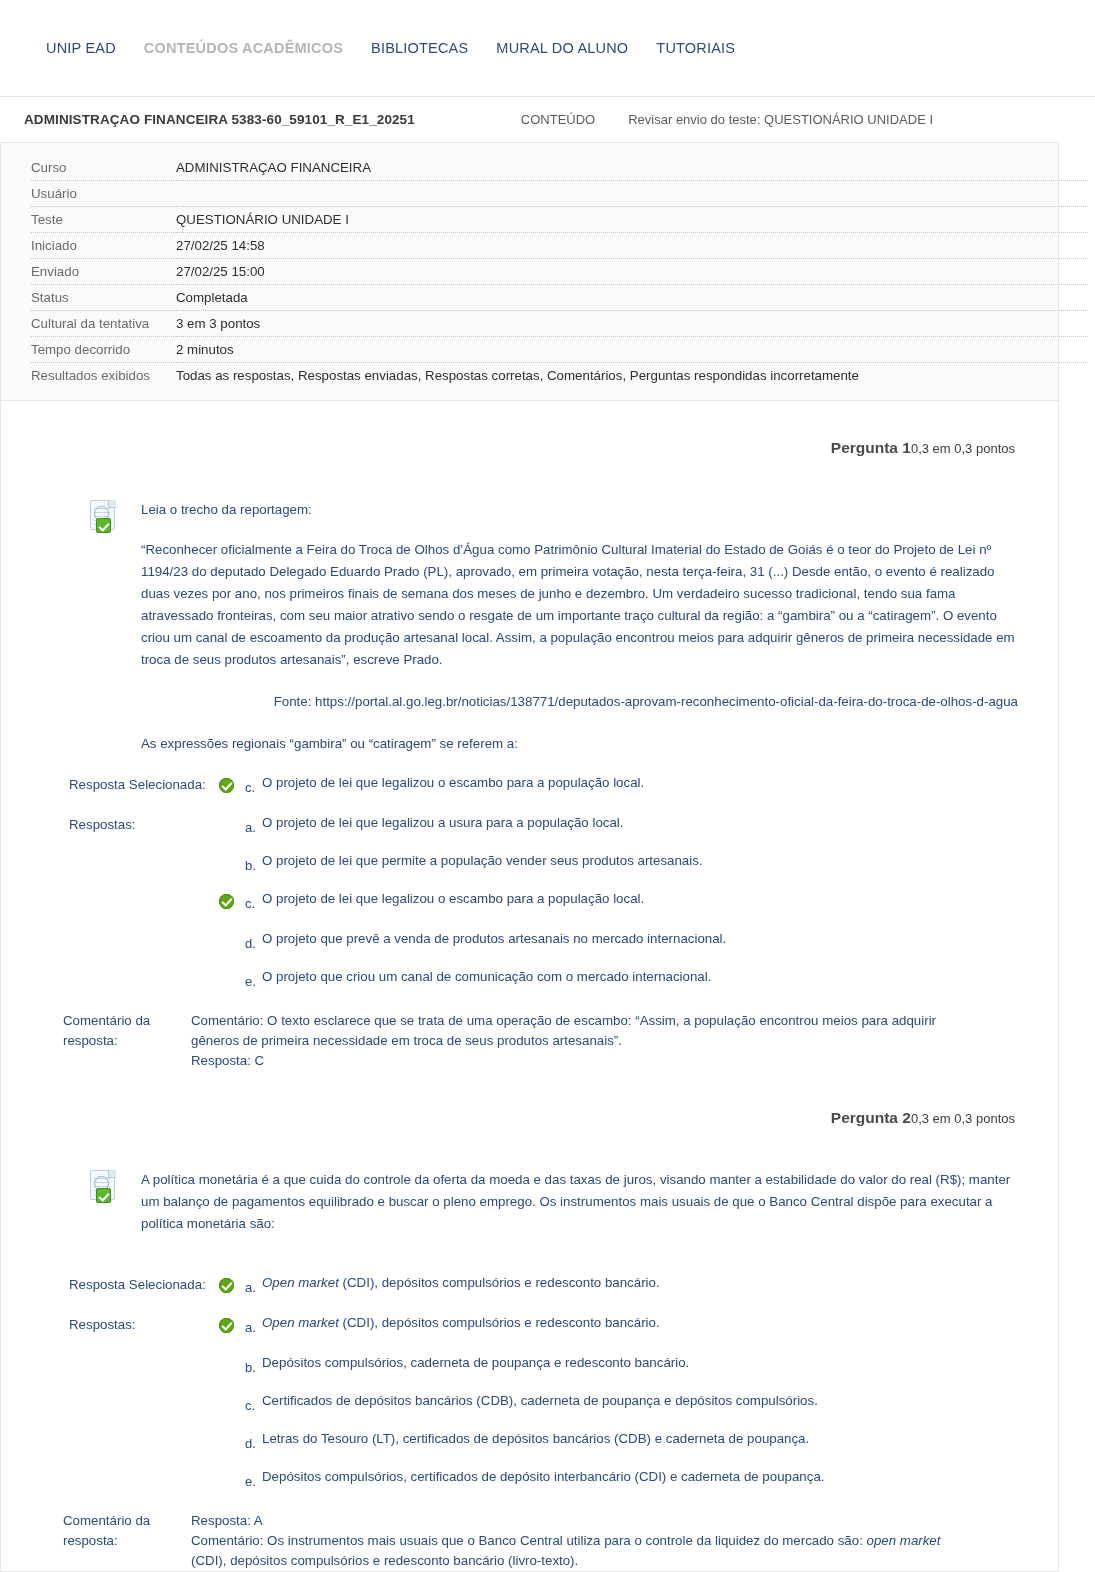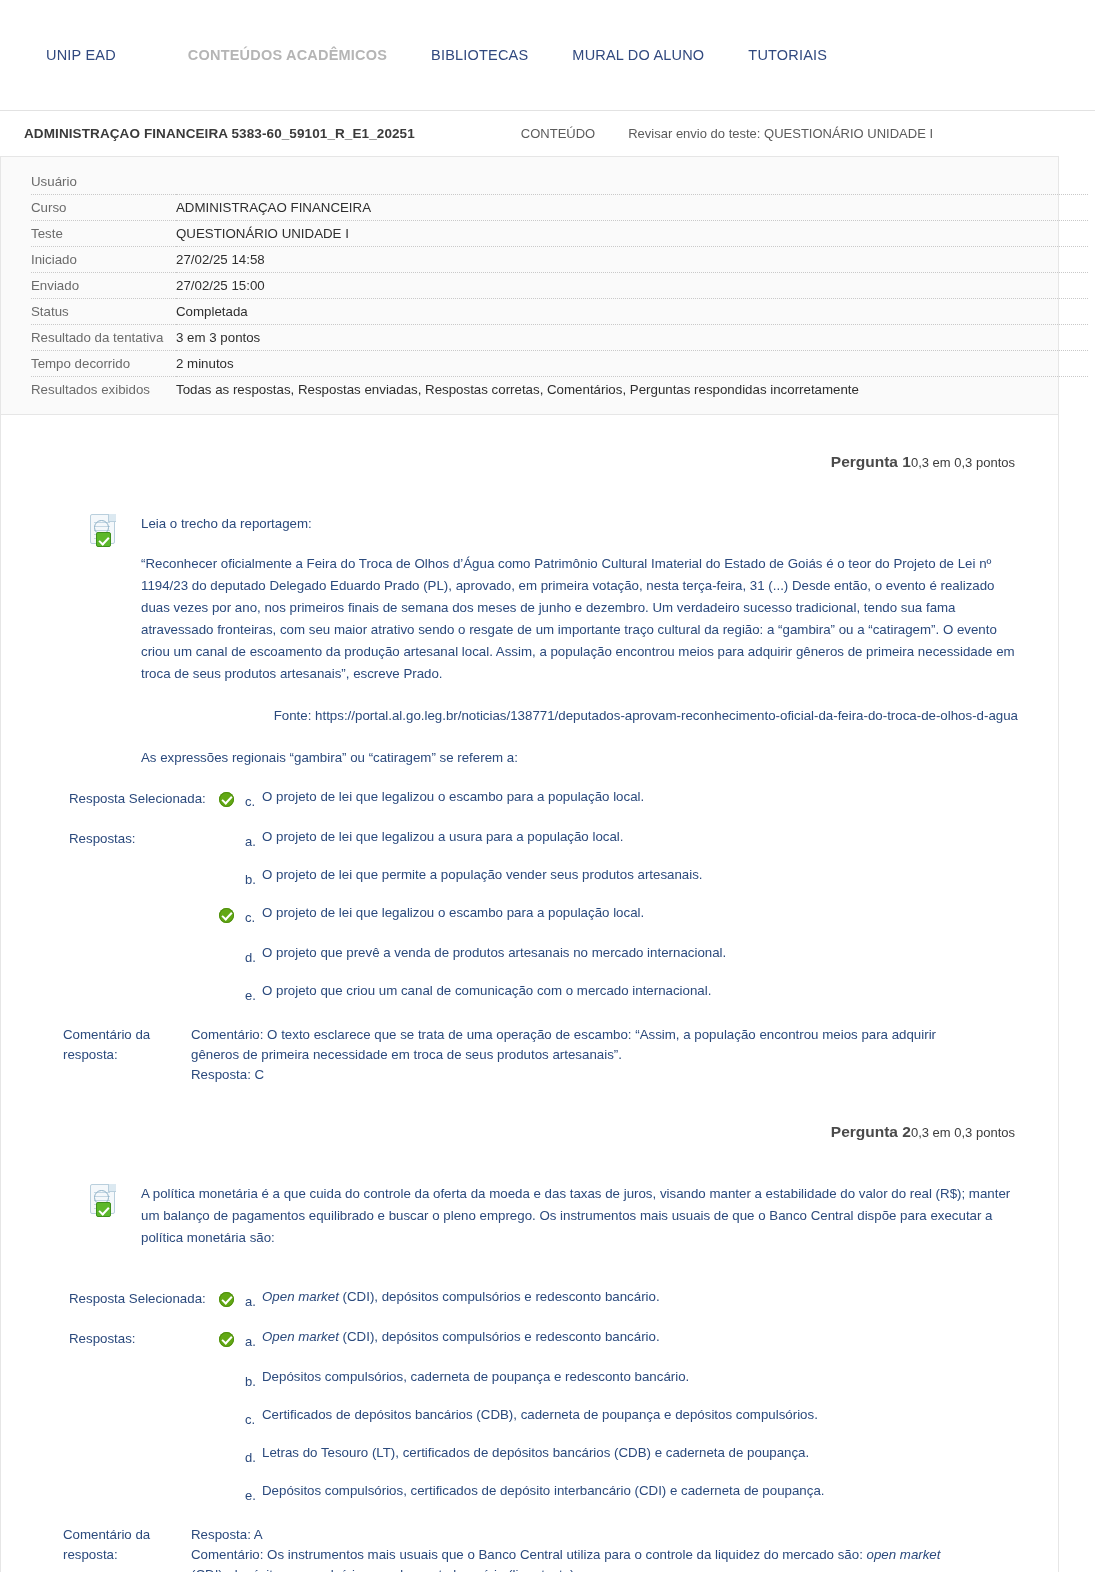--- a/index.html
+++ b/index.html
@@ -7,35 +7,35 @@
   body {
     width:1095px; height:1572px;
     background:#ffffff;
     font-family:"Liberation Sans", sans-serif;
     color:#2b4a7d;
     overflow:hidden;
   }
 
   
   .topnav {
-    height:111px;
+    height:97px;
     border-bottom:1px solid #e2e2e2;
     display:flex;
     align-items:center;
     padding-left:46px;
-    gap:44px;
+    gap:28px;
   }
   .navitem {
     font-size:14.5px;
     letter-spacing:.2px;
     color:#31497f;
     white-space:nowrap;
     cursor:pointer;
   }
-  .navitem.muted { color:#b5b5b5; font-weight:600;margin-left:28px; }
+  .navitem.muted { color:#b5b5b5; font-weight:600; }
 
   
   .crumbrow {
     display:flex;
     align-items:center;
     height:45px;
     padding-left:24px;
     gap:17px;
   }
   .course-title {
@@ -248,45 +248,45 @@
   <span class="crumb">CONTEÚDO</span>
   <span class="crumb">Revisar envio do teste: QUESTIONÁRIO UNIDADE I</span>
 </div>
 
 <div class="panel">
 
   <div class="infobox">
     <table class="info">
       <tbody id="info-body">
           <tr>
+            <td class="lbl">Curso</td>
+            <td class="val">ADMINISTRAÇAO FINANCEIRA</td>
+          </tr>
+          <tr>
             <td class="lbl">Usuário</td>
             <td class="val"></td>
           </tr>
           <tr>
-            <td class="lbl">Curso</td>
-            <td class="val">ADMINISTRAÇAO FINANCEIRA</td>
-          </tr>
-          <tr>
             <td class="lbl">Teste</td>
             <td class="val">QUESTIONÁRIO UNIDADE I</td>
           </tr>
           <tr>
             <td class="lbl">Iniciado</td>
             <td class="val">27/02/25 14:58</td>
           </tr>
           <tr>
             <td class="lbl">Enviado</td>
             <td class="val">27/02/25 15:00</td>
           </tr>
           <tr>
             <td class="lbl">Status</td>
             <td class="val">Completada</td>
           </tr>
           <tr>
-            <td class="lbl">Resultado da tentativa</td>
+            <td class="lbl">Cultural da tentativa</td>
             <td class="val">3 em 3 pontos</td>
           </tr>
           <tr>
             <td class="lbl">Tempo decorrido</td>
             <td class="val">2 minutos</td>
           </tr>
           <tr>
             <td class="lbl">Resultados exibidos</td>
             <td class="val">Todas as respostas, Respostas enviadas, Respostas corretas, Comentários, Perguntas respondidas incorretamente</td>
           </tr>

